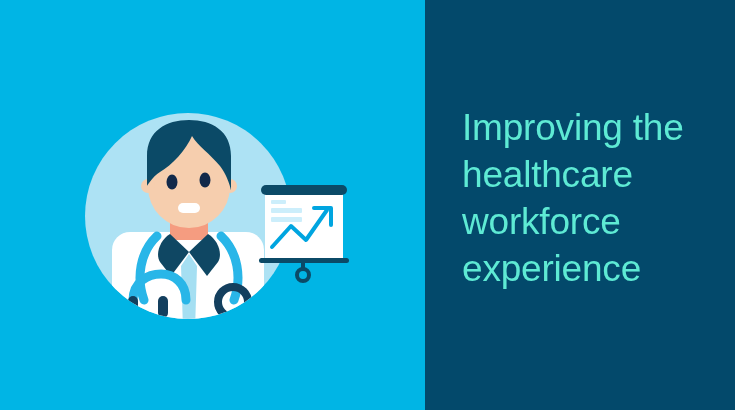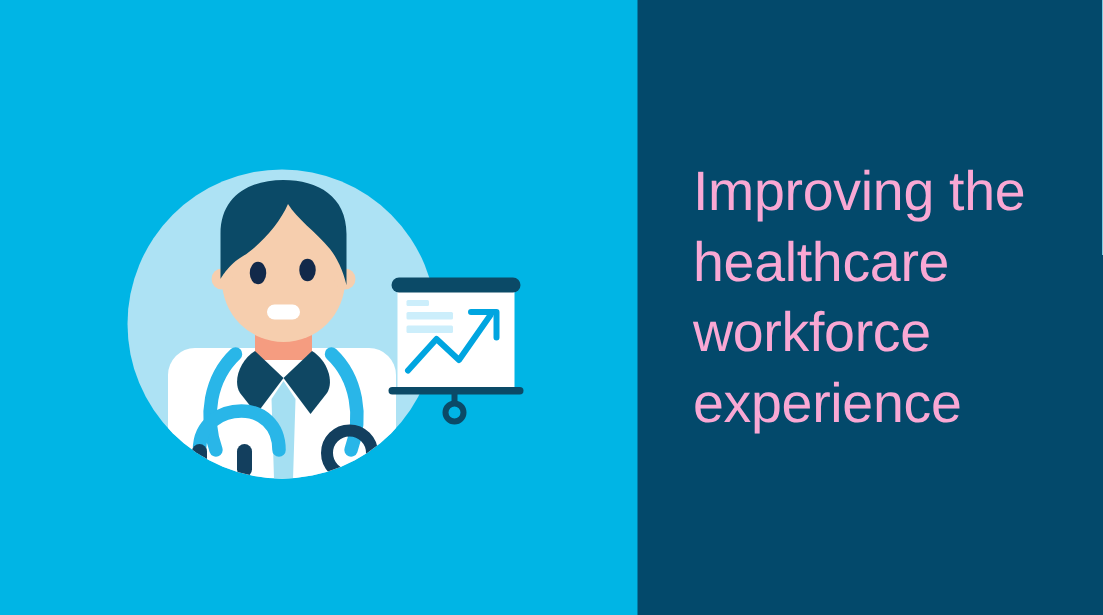--- a/index.html
+++ b/index.html
@@ -35,21 +35,21 @@
     height: 410px;
     background: #03496b;
     box-sizing: border-box;
     padding: 0;
   }
   #headline {
     position: absolute;
     left: 37px;
     top: 104px;
     width: 260px;
-    color: #f9a8d4;
+    color: #5eead4;
     font-family: "Liberation Sans", sans-serif;
     font-size: 37px;
     line-height: 47px;
     font-weight: 300;
     letter-spacing: -0.2px;
     white-space: pre-line;
   }
   
   #doctor-illustration {
     position: absolute;

